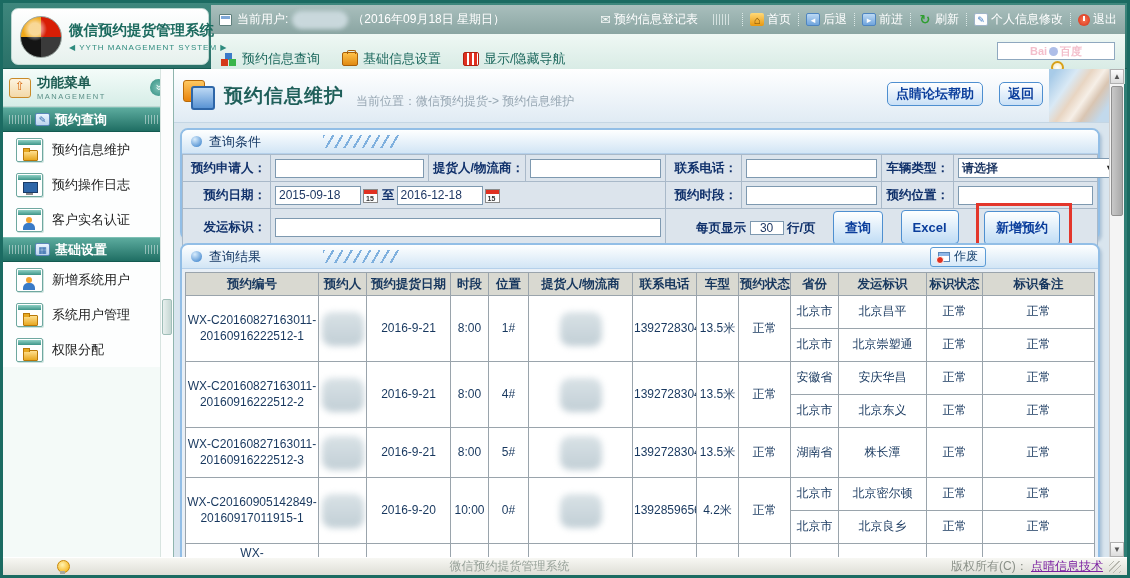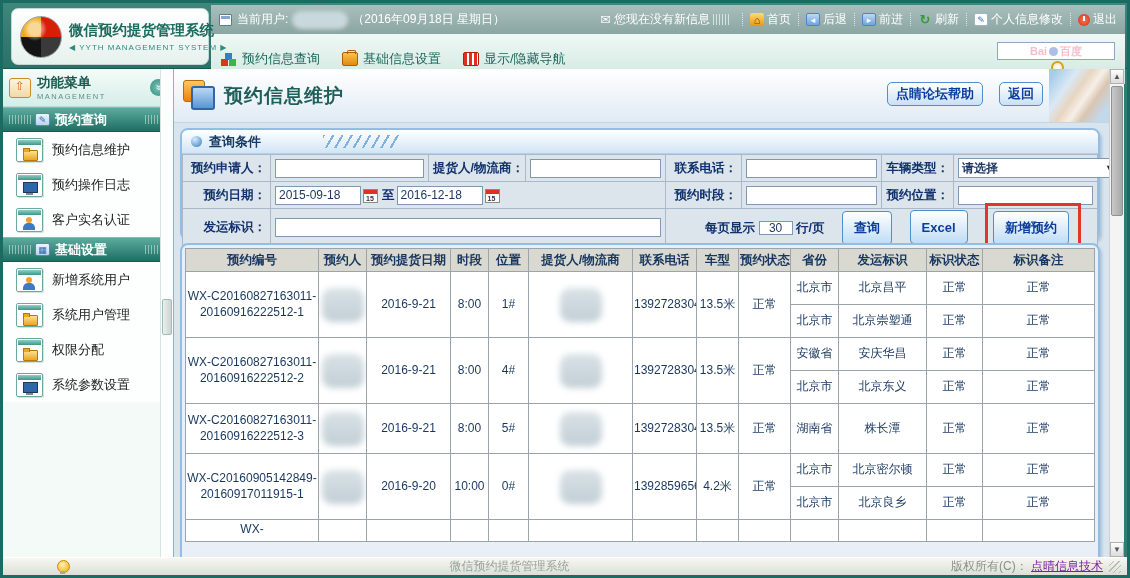--- a/index.html
+++ b/index.html
@@ -87,39 +87,39 @@
   .ph-btn { position:absolute; top:13px; height:24px; padding:0 8px; border:1px solid #4E8FD0; border-radius:5px; background:linear-gradient(#FFFFFF,#C9E0F6); color:#0B3E9C; font-weight:bold; font-size:13px; cursor:pointer; white-space:nowrap;}
   .ph-help { right:126px; }
   .ph-back { right:66px; }
   .photo { position:absolute; right:0; top:0; width:60px; height:53px; background:
       linear-gradient(125deg,#A8CBE8 8%,#D9E9F5 30%,#E8D5C2 45%,#F6EFE7 58%,#D9C5B2 70%,#C2D9EC 88%); }
 
   
   .panel { position:absolute; left:6px; width:920px; border:2px solid #92BEE6; border-radius:8px; background:#E8EFF6; box-shadow:2px 3px 3px rgba(90,130,170,.35);}
   .panel-head { height:24px; background:linear-gradient(#FEFFFF,#D2E5F5); border-bottom:1px solid #B5D0EA; border-radius:6px 6px 0 0; display:flex; align-items:center; }
   .orb { width:11px; height:11px; border-radius:50%; background:radial-gradient(circle at 35% 30%,#D8ECFC,#2F7AC8); margin:0 7px 0 9px; }
-  .p-title { font-size:13px; font-weight:bold; color:#173A66; white-space:nowrap;}
+  .p-title { font-size:13px; font-weight:normal; color:#173A66; white-space:nowrap;}
   .stripes { margin-left:62px; width:76px; height:13px; background:repeating-linear-gradient(120deg,#7FB0DE 0 2px,transparent 2px 8px); }
   .qpanel { top:59px; height:112px; }
   .rpanel { top:174px; height:326px; overflow:hidden; }
 
   table.qform { width:100%; border-collapse:collapse; table-layout:fixed; }
   table.qform td { border:1px solid #A9B9C9; background:#DCE4EC; height:27px; padding:1px 4px; font-size:12.5px; color:#10316B; font-weight:bold; white-space:nowrap; }
   td.lbl { text-align:right; }
   .tin { height:19px; border:1px solid #7E99B0; font-size:12px; color:#1F3864; width:100%; padding:0 3px; font-family:inherit;}
   .tin.date { width:86px; }
   .cal { display:inline-block; width:15px; height:14px; background:#FDFDFD; border:1px solid #8A8A8A; position:relative; vertical-align:middle; margin:0 2px; cursor:pointer;}
   .cal::before { content:""; position:absolute; top:0; left:0; right:0; height:4px; background:#E03020; }
   .cal::after { content:"15"; position:absolute; bottom:0px; left:2px; font-size:7px; font-weight:bold; color:#333; }
   .zhi { margin:0 2px; }
   .fakesel { display:inline-flex; align-items:center; width:160px; height:20px; background:#fff; border:1px solid #7E99B0; font-size:12px; color:#1F3864; padding:0 3px; cursor:pointer;}
   .fakesel .arr { margin-left:auto; font-size:9px; color:#222; }
   .pg-in { width:34px; height:14px; border:1px solid #7E99B0; font-size:12px; text-align:center; color:#1F3864;}
   .btn { height:34px; padding:0 11px; border:1px solid #4E8FD0; border-radius:4px; background:linear-gradient(#FEFFFF,#BFDCF5); color:#0B3E9C; font-weight:bold; font-size:13px; cursor:pointer; margin-left:14px; white-space:nowrap; font-family:inherit;}
-  .addwrap { position:relative; display:inline-block; margin-left:22px; margin-right:24px;}
+  .addwrap { position:relative; display:inline-block; margin-left:22px; margin-right:33px;}
   .addwrap .btn { margin-left:0; }
   .red-box { position:absolute; top:-8px; left:-8px; right:-12px; bottom:-9px; border:3px solid #E3362B; pointer-events:none; }
 
   .void-btn { margin-left:auto; margin-right:112px; height:20px; border:1px solid #5B9BD5; background:linear-gradient(#FFF,#D5E8F8); border-radius:3px; font-size:12px; color:#16406E; display:flex; align-items:center; gap:4px; padding:0 7px; cursor:pointer; font-family:inherit;}
   .void-ico { width:12px; height:10px; background:#fff; border:1px solid #5A86B8; position:relative;}
   .void-ico::before { content:""; position:absolute; top:0; left:0; right:0; height:3px; background:#8FB8E8;}
   .void-ico::after { content:""; position:absolute; bottom:-3px; left:-3px; width:6px; height:6px; border-radius:50%; background:#E03020; border:1px solid #fff;}
 
   .rbody { padding:3px; }
   table.results { width:100%; border-collapse:collapse; background:#fff; table-layout:fixed; }
@@ -150,21 +150,21 @@
 <div class="window">
 
   <div class="header">
     <div class="topstrip">
       <span class="miniwin"></span>
       <span>当前用户:</span>
       <span class="user-blob"></span>
       <span>（2016年09月18日 星期日）</span>
       <span style="width:95px"></span>
       <span class="envelope">✉</span>
-      <span>您现在没有新信息</span>
+      <span>预约信息登记表</span>
       <span class="hatch" style="margin-left:auto"></span>
       <span class="top-nav" style="margin-left:0">
           <span class="sep"></span>
           <span class="nav-item">
             <span class="nicon home">⌂</span>
             <span>首页</span>
           </span>
           <span class="sep"></span>
           <span class="nav-item">
             <span class="nicon back">◂</span>
@@ -277,37 +277,32 @@
               <span class="fig folder"></span>
             </span>
             <span>系统用户管理</span>
           </div>
           <div class="sb-item">
             <span class="win-icon">
               <span class="fig folder"></span>
             </span>
             <span>权限分配</span>
           </div>
-          <div class="sb-item">
-            <span class="win-icon">
-              <span class="fig monitor"></span>
-            </span>
-            <span>系统参数设置</span>
-          </div>
         </div>
       </div>
     <div class="sb-scroll">
       <div class="sb-thumb"></div>
     </div>
   </div>
 
   <div class="main">
     <div class="page-head">
       <span class="ph-icon"></span>
       <span class="ph-title">预约信息维护</span>
+      <span class="ph-crumb">当前位置：微信预约提货-&gt; 预约信息维护</span>
       <button class="ph-btn ph-help">点睛论坛帮助</button>
       <button class="ph-btn ph-back">返回</button>
       <span class="photo"></span>
     </div>
 
     <div class="panel qpanel">
       <div class="panel-head">
         <span class="orb"></span>
         <span class="p-title">查询条件</span>
         <span class="stripes"></span>
@@ -360,20 +355,29 @@
               <button class="btn">新增预约</button>
               <span class="red-box"></span>
             </span>
           </td>
         </tr>
       </tbody>
         </table>
     </div>
 
     <div class="panel rpanel">
+      <div class="panel-head">
+        <span class="orb"></span>
+        <span class="p-title">查询结果</span>
+        <span class="stripes"></span>
+        <button class="void-btn">
+          <span class="void-ico"></span>
+          <span>作废</span>
+        </button>
+      </div>
       <div class="rbody">
         <table class="results">
           <colgroup>
               <col style="width:133px">
               <col style="width:48px">
               <col style="width:84px">
               <col style="width:38px">
               <col style="width:40px">
               <col style="width:104px">
               <col style="width:64px">

